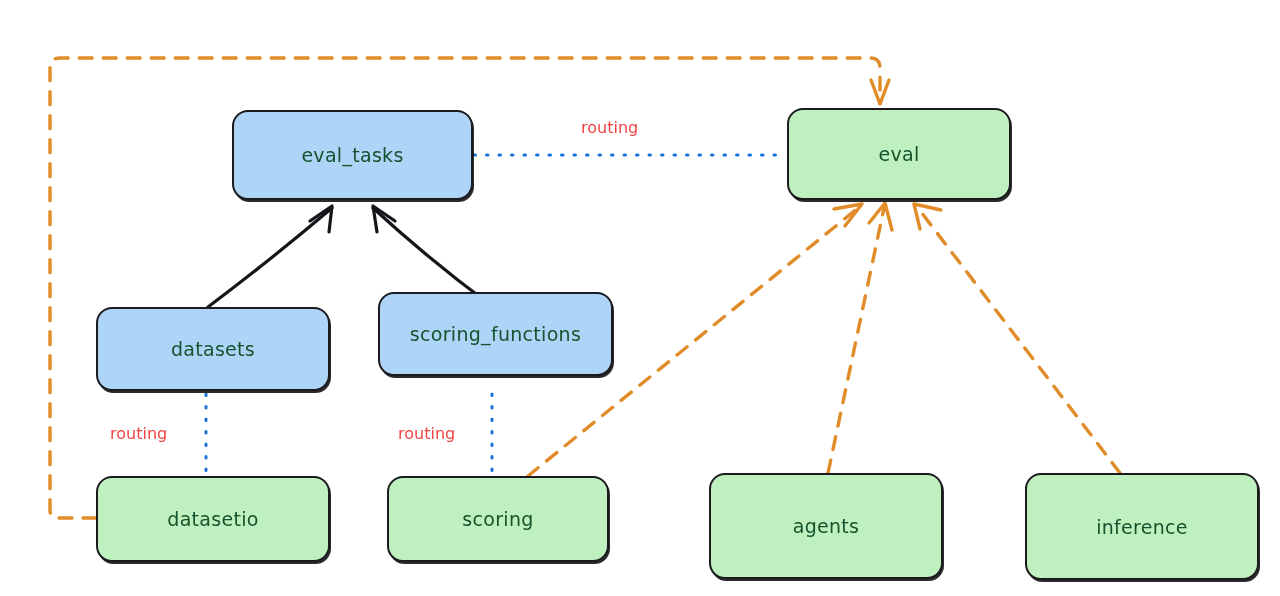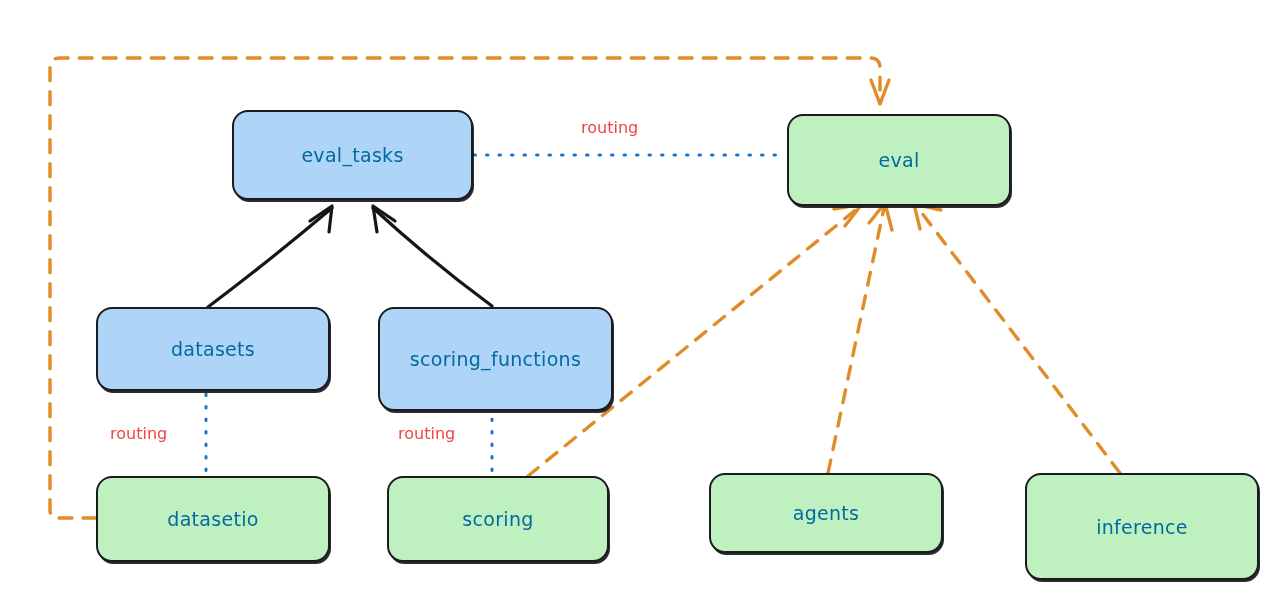--- a/index.html
+++ b/index.html
@@ -17,21 +17,21 @@
   }
   .node {
     position: absolute;
     box-sizing: border-box;
     border: 2.6px solid #1b1b1f;
     border-radius: 16px;
     display: flex;
     align-items: center;
     justify-content: center;
     font-size: 19px;
-    color: #0369a1;
+    color: #14532d;
     letter-spacing: 0.3px;
     box-shadow: 1.5px 2.5px 0 -0.5px rgba(20,20,22,0.9);
   }
   .node.blue  { background: #aed4f7; }
   .node.green { background: #bff0bf; }
 
   .node-label {
     pointer-events: none;
     white-space: nowrap;
   }
@@ -94,41 +94,41 @@
     <g>
       <path d="M 1120 473 L 918 208" fill="none" stroke="#e08c28" stroke-width="3.4" stroke-linecap="round" stroke-dasharray="13 11"></path>
       <path d="M 914 204 L 920 229 M 914 204 L 941 210" fill="none" stroke="#e08c28" stroke-width="3.4" stroke-linecap="round"></path>
     </g>
   </svg>
 
   <div class="node blue" style="left:232px; top:110px; width:241px; height:90px;">
     <span class="node-label">eval_tasks</span>
   </div>
 
-  <div class="node green" style="left:787px; top:108px; width:224px; height:92px;margin-top:6px;">
+  <div class="node green" style="left:787px; top:108px; width:224px; height:92px;">
     <span class="node-label">eval</span>
   </div>
 
   <div class="node blue" style="left:96px; top:307px; width:234px; height:84px;">
     <span class="node-label">datasets</span>
   </div>
 
-  <div class="node blue" style="left:378px; top:307px; width:235px; height:104px;">
+  <div class="node blue" style="left:378px; top:292px; width:235px; height:84px;">
     <span class="node-label">scoring_functions</span>
   </div>
 
   <div class="node green" style="left:96px; top:476px; width:234px; height:86px;">
     <span class="node-label">datasetio</span>
   </div>
 
   <div class="node green" style="left:387px; top:476px; width:222px; height:86px;">
     <span class="node-label">scoring</span>
   </div>
 
-  <div class="node green" style="left:709px; top:473px; width:234px; height:80px;">
+  <div class="node green" style="left:709px; top:473px; width:234px; height:106px;">
     <span class="node-label">agents</span>
   </div>
 
   <div class="node green" style="left:1025px; top:473px; width:234px; height:107px;">
     <span class="node-label">inference</span>
   </div>
 
   <div class="edge-label" style="left:581px; top:118px;">routing</div>
 
   <div class="edge-label" style="left:110px; top:424px;">routing</div>

